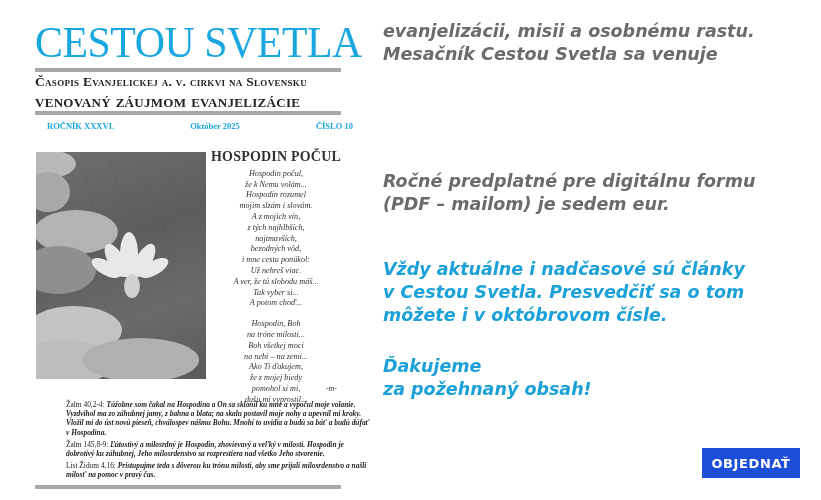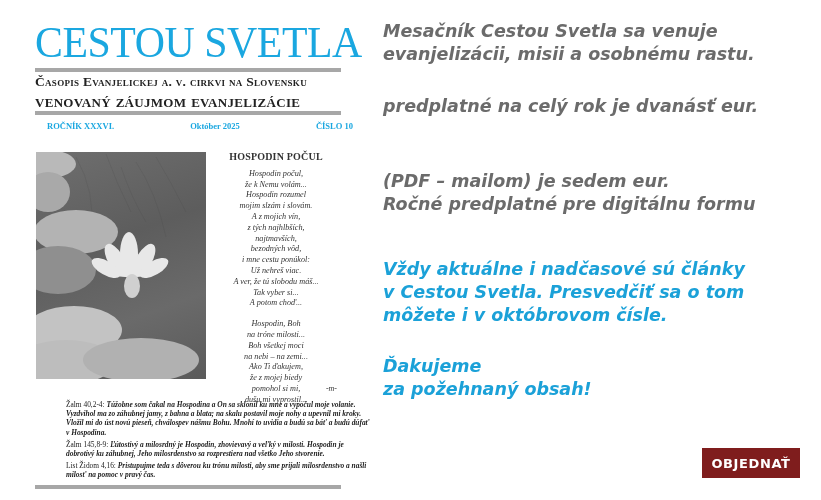--- a/index.html
+++ b/index.html
@@ -17,41 +17,41 @@
   .sub1 { top:56px; font-size:13.5px; letter-spacing:0.3px; }
   .sub2 { top:73px; font-size:18px; letter-spacing:0.3px; }
   .meta-row { position:absolute; left:12px; top:103px; width:306px; display:flex; justify-content:space-between;
     font-family:"Liberation Serif", serif; font-weight:bold; color:#1aa7e0; font-size:8.5px; }
 
   .photo { position:absolute; left:1px; top:134px; width:170px; height:227px; overflow:hidden;
     background:linear-gradient(160deg,#6f6f6f 0%,#5d5d5d 40%,#6a6a6a 70%,#5a5a5a 100%); }
 
   .poem { position:absolute; left:176px; top:134px; width:130px; text-align:center;
     font-family:"Liberation Serif", serif; font-style:italic; color:#333; font-size:8.2px; line-height:10.8px; }
-  .poem-title { font-style:normal; font-weight:bold; font-size:10px; letter-spacing:0.2px; margin-bottom:6px; }
+  .poem-title { font-style:normal; font-weight:bold; font-size:14px; letter-spacing:0.2px; margin-bottom:6px; }
   .stanza-gap { height:10px; }
   .poem-sign { position:absolute; right:4px; top:366px; font-family:"Liberation Serif", serif; font-style:italic;
     font-size:8px; color:#333; }
 
   .verses { position:absolute; left:1px; top:382px; width:304px; font-family:"Liberation Serif", serif;
     font-size:7.4px; line-height:9.2px; color:#222;margin-left:30px; }
   .verse { margin-bottom:3px; }
   .verse .ref { font-style:normal; font-weight:normal; }
   .verse .txt { font-style:italic; font-weight:bold; }
   .bottom-rule { top:467px; height:4px; }
 
   
   .info { position:absolute; left:383px; font-family:"DejaVu Sans", sans-serif; font-style:italic; font-weight:bold;
     font-size:17.5px; line-height:23px; white-space:nowrap; }
   .grey { color:#6b6b6b; }
   .blue { color:#1ba1d8; }
   .p1 { top:20px; } .p2 { top:95px; } .p3 { top:170px; }
   .p4 { top:258px; } .p5 { top:355px; }
 
-  .order-btn { position:absolute; left:702px; top:448px; width:98px; height:30px; background:#7f1d1d; border:none;
+  .order-btn { position:absolute; left:702px; top:448px; width:98px; height:30px; background:#1d4ed8; border:none;
     color:#fff; font-family:"DejaVu Sans", sans-serif; font-weight:bold; font-size:13px; letter-spacing:0.6px; cursor:pointer; }
 </style>
 </head>
 <body>
 
 <div class="cover">
   <div class="cover-title">CESTOU SVETLA</div>
   <div class="rule" style="top:50px"></div>
   <div class="subtitle sub1">Časopis Evanjelickej a. v. cirkvi na Slovensku</div>
   <div class="subtitle sub2">venovaný záujmom evanjelizácie</div>
@@ -128,29 +128,28 @@
     </div>
     <div class="verse">
       <span class="ref">List Židom 4,16:</span>
       <span class="txt">Pristupujme teda s dôverou ku trónu milosti, aby sme prijali milosrdenstvo a našli milosť na pomoc v pravý čas.</span>
     </div>
   </div>
   <div class="rule bottom-rule"></div>
 </div>
 
 <div class="info grey p1">
+  <div>evanjelizácii, misii a osobnému rastu.</div>
   <div>Mesačník Cestou Svetla sa venuje</div>
-  <div>evanjelizácii, misii a osobnému rastu.</div>
 </div>
 <div class="info grey p2">
-  <div>predplatné na celý rok je dvanásť eur.</div>
 </div>
 <div class="info grey p3">
+  <div>Ročné predplatné pre digitálnu formu</div>
   <div>(PDF – mailom) je sedem eur.</div>
-  <div>Ročné predplatné pre digitálnu formu</div>
 </div>
 <div class="info blue p4">
   <div>Vždy aktuálne i nadčasové sú články</div>
   <div>v Cestou Svetla. Presvedčiť sa o tom</div>
   <div>môžete i v októbrovom čísle.</div>
 </div>
 <div class="info blue p5">
   <div>Ďakujeme</div>
   <div>za požehnaný obsah!</div>
 </div>

